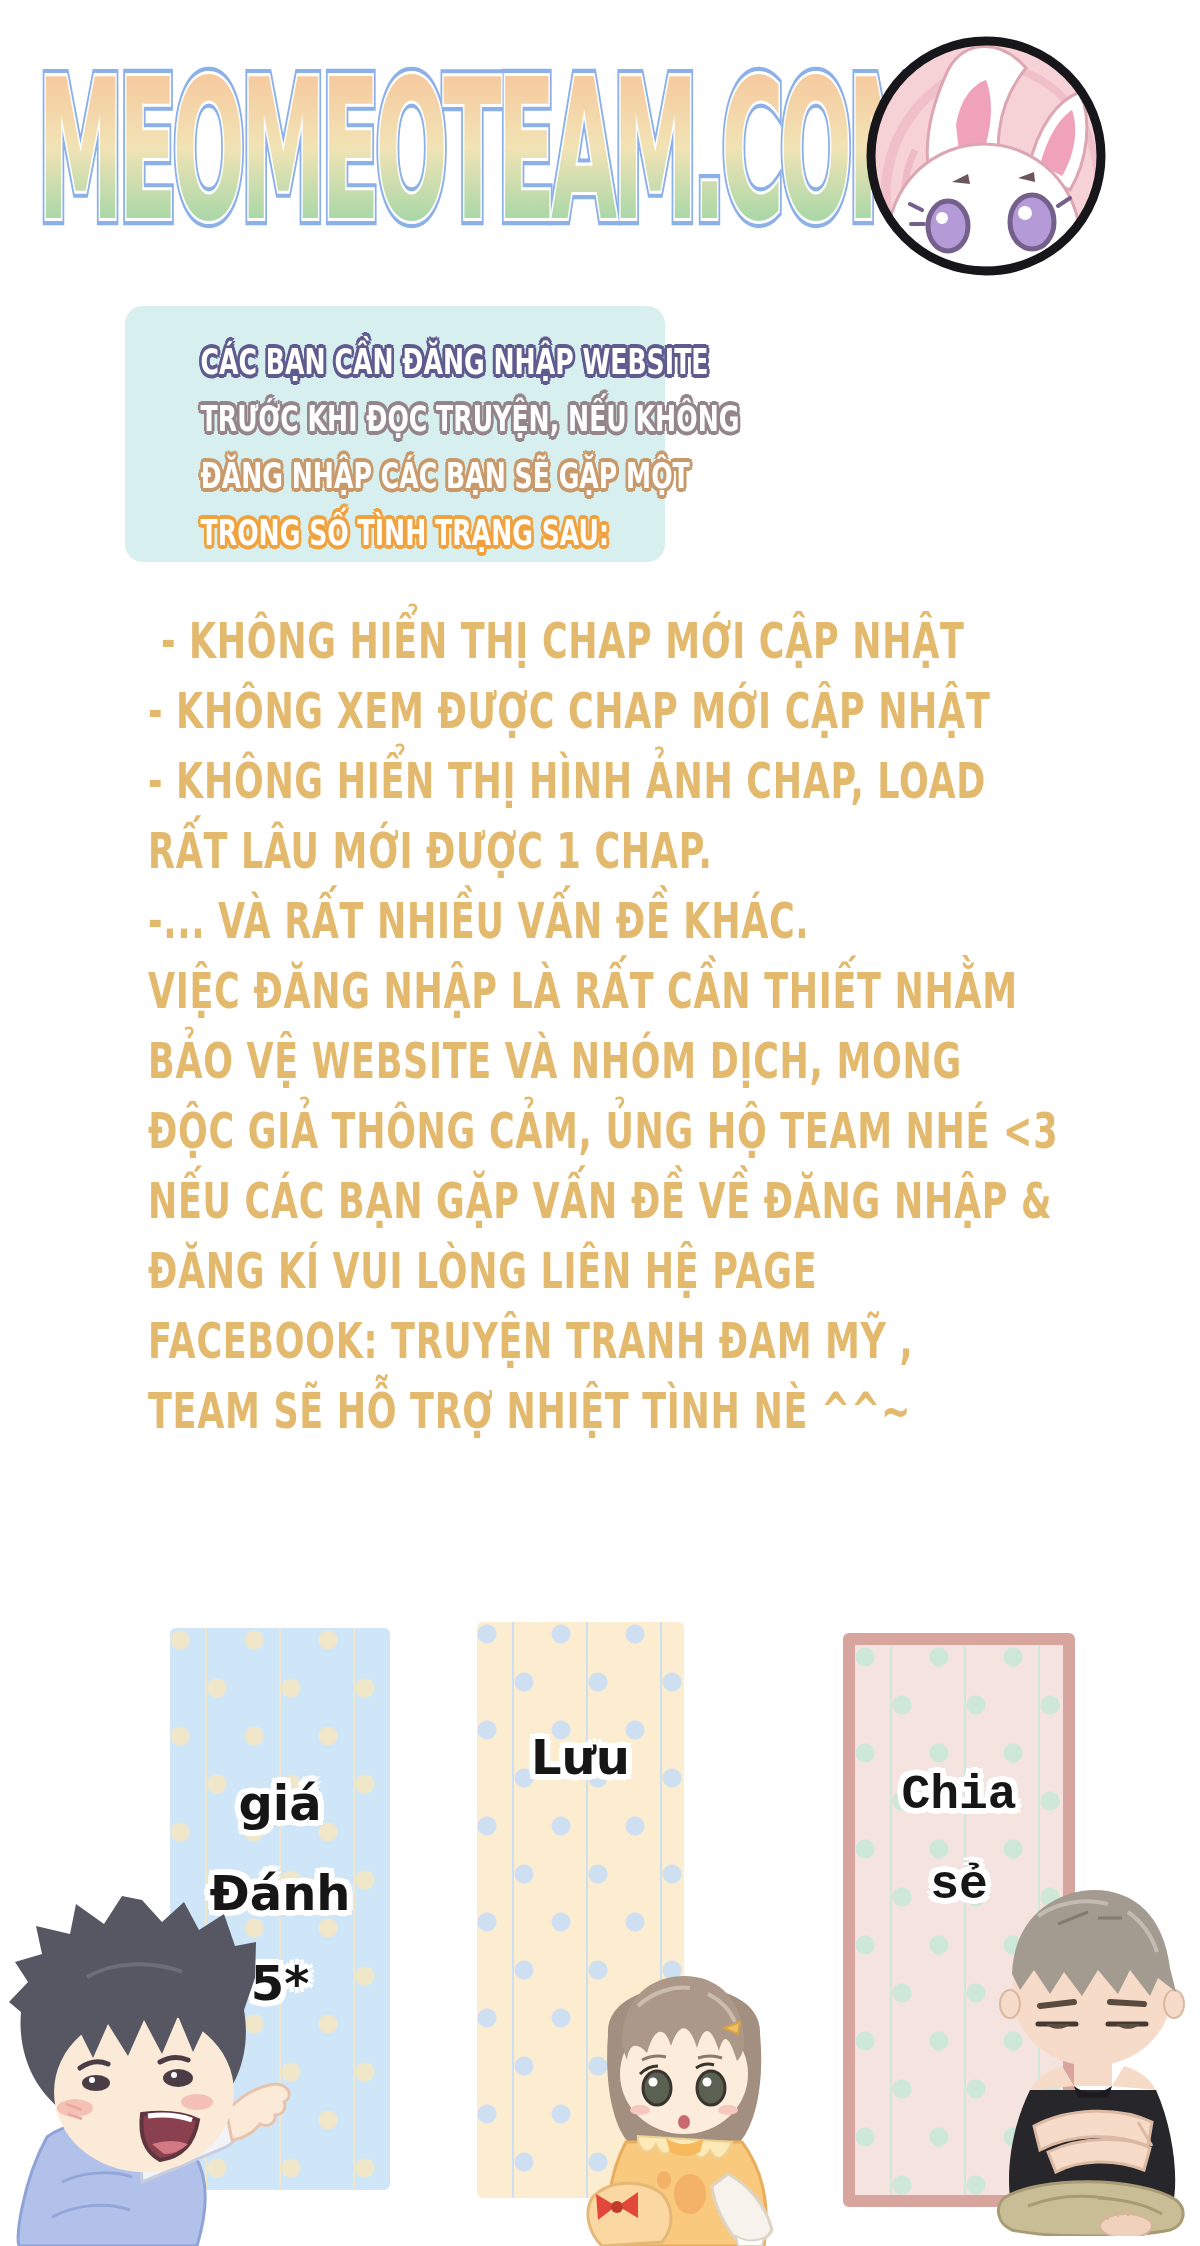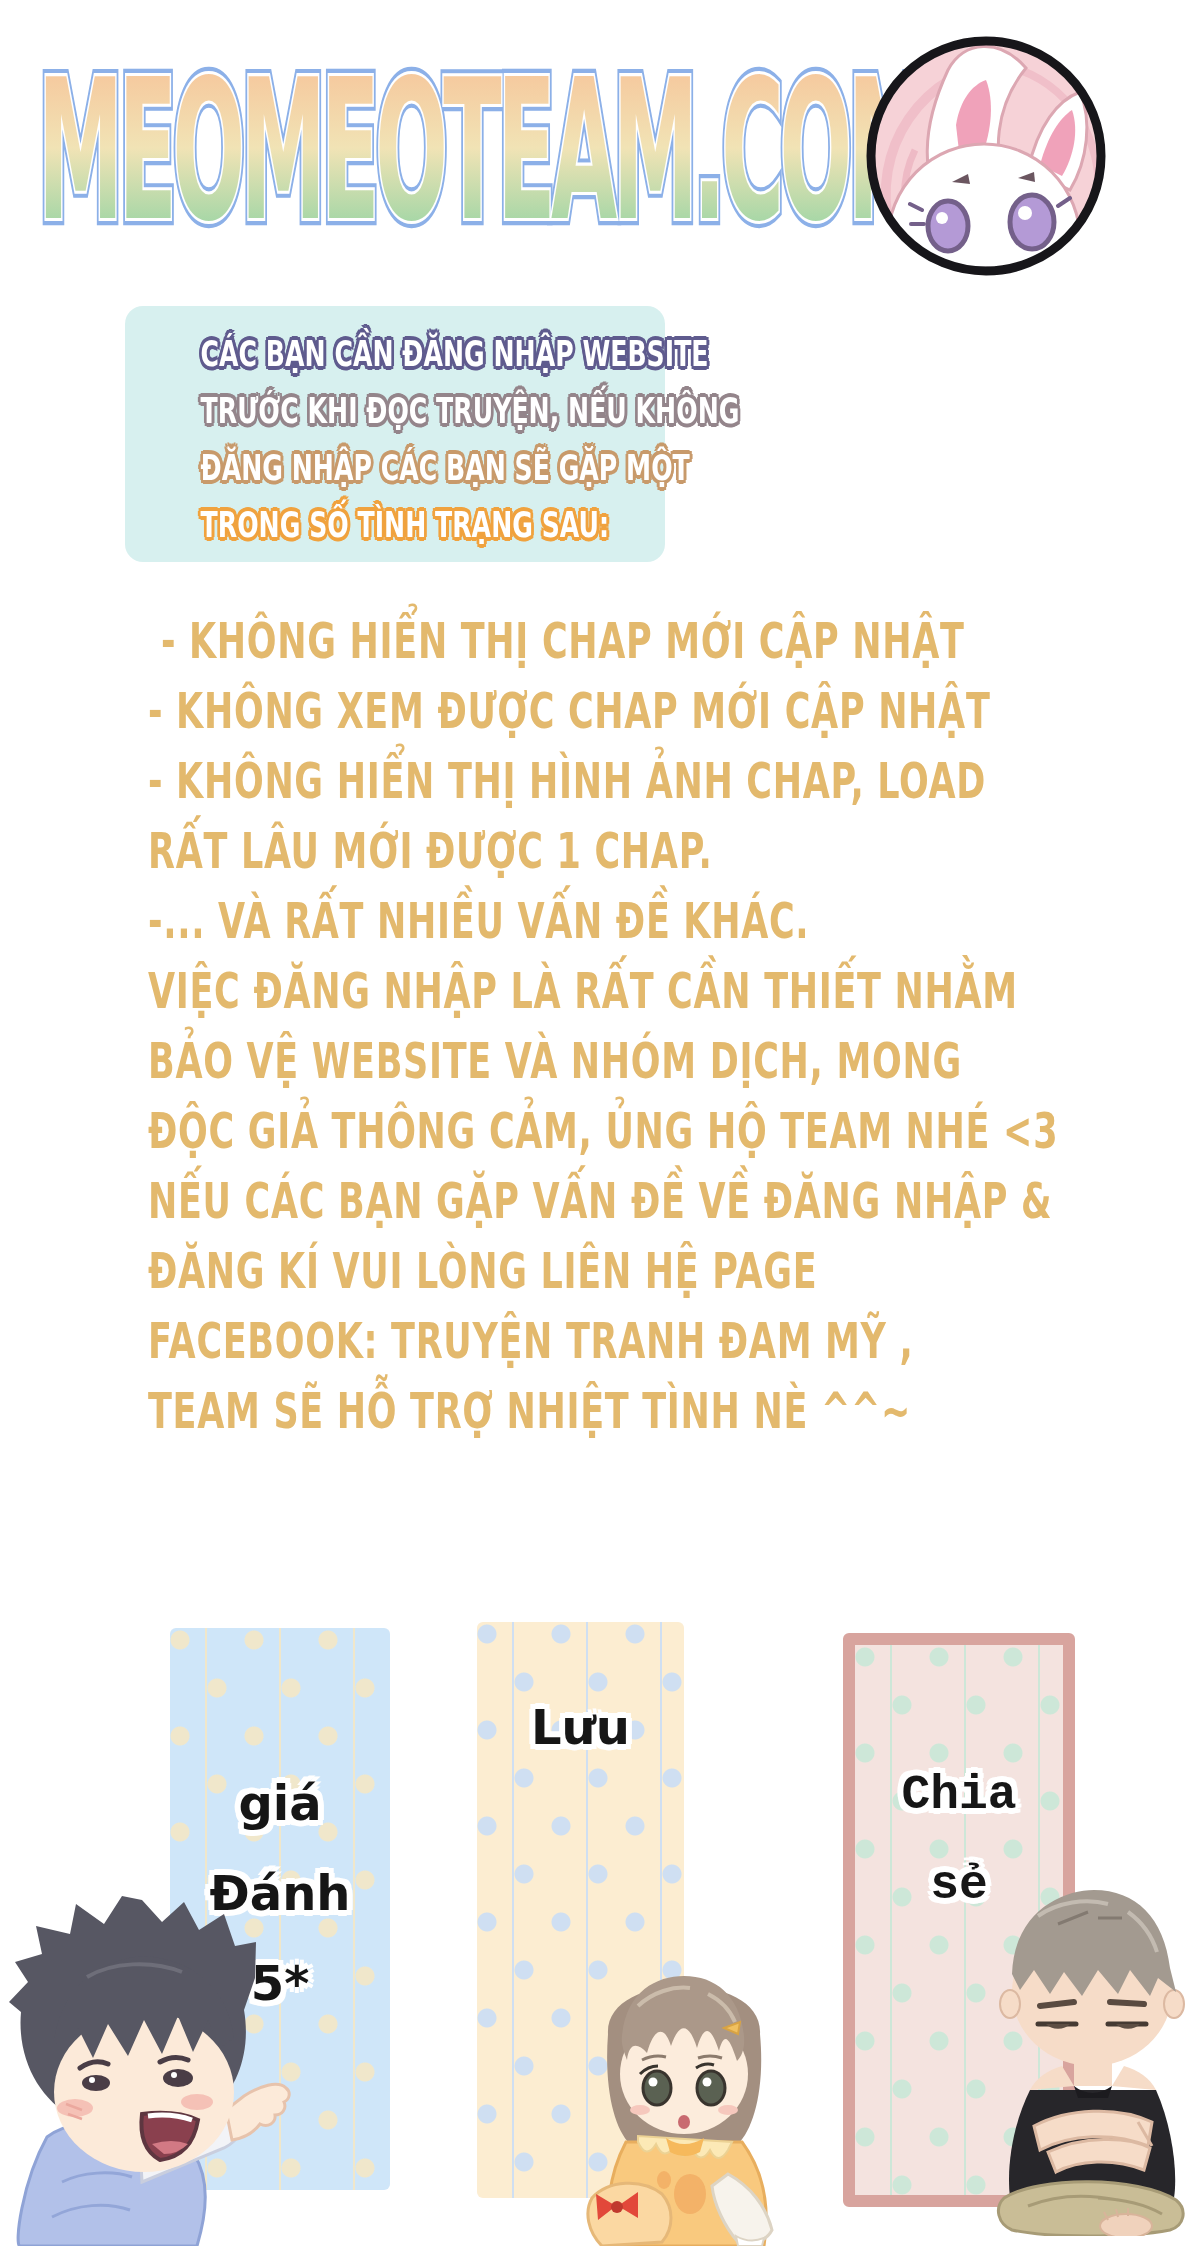--- a/index.html
+++ b/index.html
@@ -21,21 +21,21 @@
   .logo-gap{-webkit-text-stroke:6px #ffffff;color:#fff;}
   .logo-fill{
     background:linear-gradient(180deg,var(--g0) 8%,var(--g1) 48%,var(--g2) 96%);
     -webkit-background-clip:text;background-clip:text;color:transparent;
   }
   
   .avatar{position:absolute;left:860px;top:30px;width:252px;height:252px;}
   
   .notice-box{
     position:absolute;left:125px;top:306px;width:540px;height:256px;
-    background:var(--bg);border-radius:18px;padding-top:20px;box-sizing:border-box;
+    background:var(--bg);border-radius:18px;padding-top:28px;box-sizing:border-box;
   }
   .notice-line{
     text-align:center;font-weight:bold;font-size:35px;line-height:57px;
     color:#ffffff;transform:scaleX(0.72);transform-origin:center;white-space:nowrap;
     text-shadow:
       -3px -3px 0 var(--oc),3px -3px 0 var(--oc),-3px 3px 0 var(--oc),3px 3px 0 var(--oc),
       -4px 0 0 var(--oc),4px 0 0 var(--oc),0 -4px 0 var(--oc),0 4px 0 var(--oc);
   }
   
   .body-text{position:absolute;left:112px;top:606px;width:1000px;margin-left:36px;}
@@ -139,21 +139,21 @@
 
 <div class="card" style="left: 170px; top: 1628px; width: 220px; height: 562px; --bg: #cfe6f9; --dot: #f0e7cb;">
   <div class="card-label" style="padding-top:130px;">
     <div>giá</div>
     <div>Đánh</div>
     <div>5*</div>
   </div>
 </div>
 
 <div class="card" style="left: 477px; top: 1622px; width: 207px; height: 576px; --bg: #fcedd1; --dot: #cfdff2;">
-  <div class="card-label" style="padding-top:60px;">
+  <div class="card-label" style="padding-top:90px;">
     <div>Lưu</div>
   </div>
 </div>
 
 <div class="card card-frame" style="left: 843px; top: 1633px; width: 232px; height: 574px; font-family: Liberation Mono, monospace; --bg: #f4e3df; --dot: #cde7d8; --frame: #d8a49e;">
   <div class="card-label" style="padding-top:105px;">
     <div>Chia</div>
     <div>sẻ</div>
   </div>
 </div>

